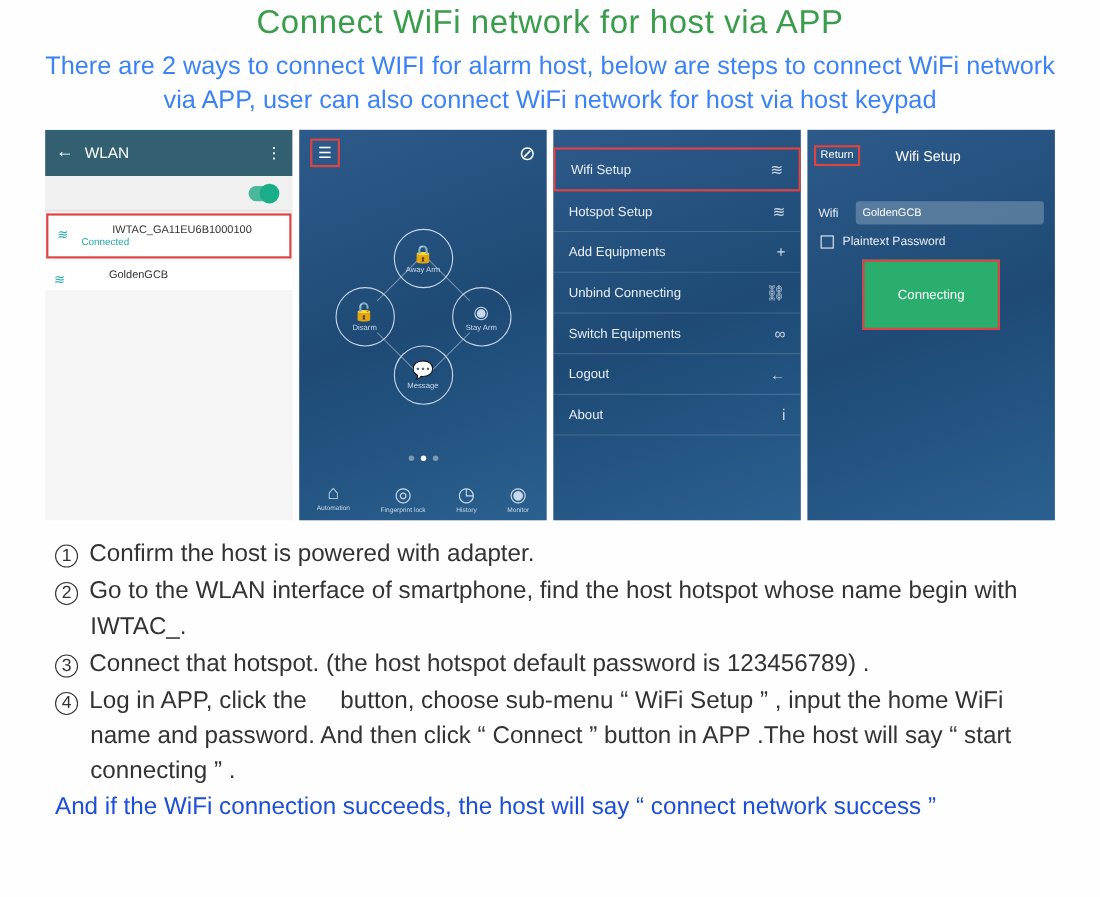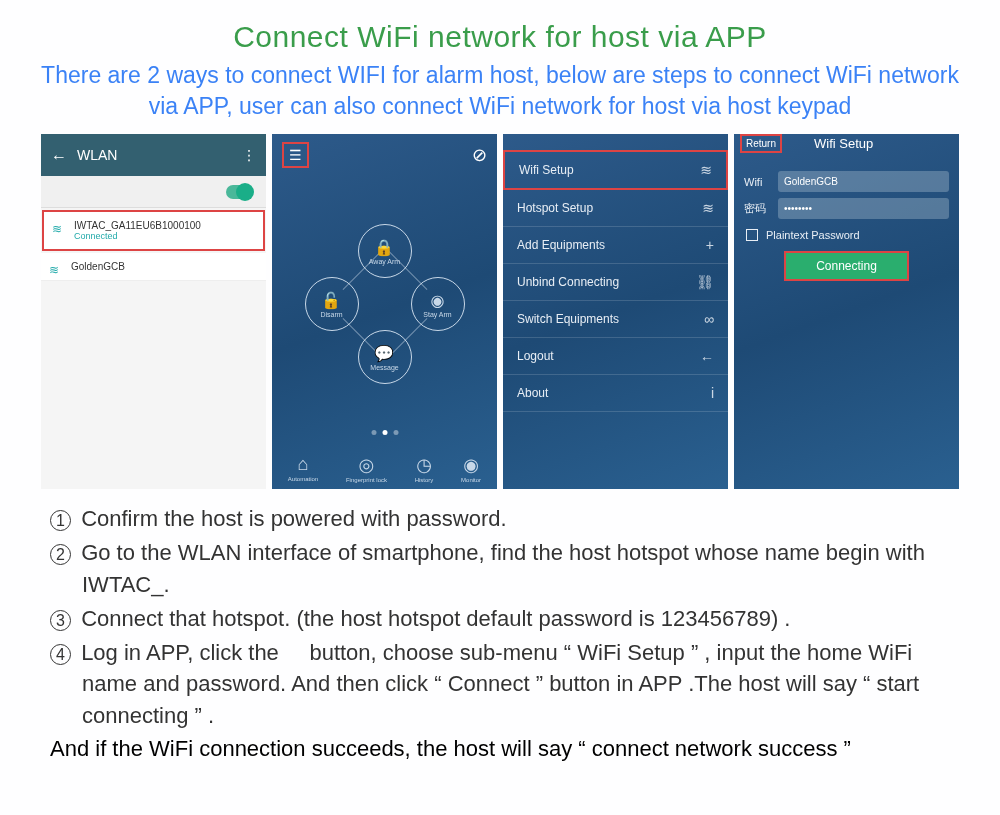--- a/index.html
+++ b/index.html
@@ -8,21 +8,21 @@
     height: 815px;
     background: #fefeff;
     font-family: Arial, sans-serif;
     overflow: hidden;
   }
   .title {
     text-align: center;
     color: #3a9d4b;
     font-size: 30px;
     font-weight: 400;
-    padding-top: 20px;
+    padding-top: 4px;
     letter-spacing: 0.5px;
   }
   .subtitle {
     text-align: center;
     color: #3b82f6;
     font-size: 23px;
     padding: 6px 40px 8px;
     line-height: 1.35;
   }
   .screens {
@@ -82,21 +82,21 @@
     padding: 8px 10px 8px 30px;
     position: relative;
     border-bottom: 1px solid #eee;
   }
   .s1-item.highlighted { border: 2px solid #d44; margin: 2px 1px; }
   .s1-wifi-icon {
     position: absolute; left: 8px; top: 10px;
     color: #2aa;
     font-size: 12px;
   }
-  .s1-ssid { color: #333; font-size: 10px; }
+  .s1-ssid { color: #333; font-size: 10px; margin-left: 28px; }
   .s1-status { color: #2aa; font-size: 9px; }
   
   .s2-topbar {
     display: flex;
     justify-content: space-between;
     padding: 8px 10px;
     align-items: center;
   }
   .s2-hamburger {
     border: 2px solid #d44;
@@ -169,21 +169,21 @@
     border-bottom: 1px solid rgba(255,255,255,0.15);
     font-size: 12px;
     color: #e8eef5;
   }
   .s3-row.highlighted { border: 2px solid #d44; margin: 0; }
   .s3-icon { font-size: 14px; opacity: 0.85; }
   
   .s4-header {
     display: flex;
     align-items: center;
-    padding: 0 6px;
+    padding: 14px 6px;
     font-size: 12px;
   }
   .s4-return {
     border: 2px solid #d44;
     padding: 2px 4px;
     font-size: 10px;
     margin-right: 20px;
   }
   .s4-title2 { font-size: 13px; margin-left: 12px;}
   .s4-field {
@@ -212,21 +212,21 @@
     width: 12px; height: 12px;
     border: 1.5px solid #e8eef5;
     margin-right: 8px;
   }
   .s4-btn {
     background: #2aae6e;
     border: 2px solid #d44;
     color: #fff;
     font-size: 12px;
     text-align: center;
-    padding: 6px 20px;
+    padding: 23px 20px;
     margin: 8px 50px;
   }
   
   .steps {
     padding: 14px 50px 0;
     color: #333;
     font-size: 22px;
     line-height: 1.42;
   }
   .step { margin-bottom: 3px; padding-left: 32px; text-indent: -32px; }
@@ -237,21 +237,21 @@
     width: 21px; height: 21px;
     text-align: center;
     font-size: 16px;
     line-height: 19px;
     margin-right: 4px;
     text-indent: 0;
   }
   .footer-line {
     padding: 2px 50px 0;
     font-size: 22px;
-    color: #000000;
+    color: #1d4ed8;
   }
 </style>
 </head>
 <body>
 
 <div class="title">Connect WiFi network for host via APP</div>
 <div class="subtitle">There are 2 ways to connect WIFI for alarm host, below are steps to connect WiFi network via APP, user can also connect WiFi network for host via host keypad</div>
 
 <div class="screens">
 
@@ -361,32 +361,28 @@
   <div class="screen">
     <div class="s4-header">
       <span class="s4-return">Return</span>
       <span class="s4-title2">Wifi Setup</span>
     </div>
     <div style="height:12px"></div>
     <div class="s4-field">
       <span class="s4-label">Wifi</span>
       <div class="s4-input">GoldenGCB</div>
     </div>
-    <div class="s4-field">
-      <span class="s4-label">密码</span>
-      <div class="s4-input">••••••••</div>
-    </div>
     <div class="s4-check">
       <span class="s4-box"></span>
       <span>Plaintext Password</span>
     </div>
     <div class="s4-btn">Connecting</div>
   </div>
 
 </div>
 
 <div class="steps">
-  <div class="step"><span class="step-num">1</span> <span>Confirm the host is powered with password.</span></div>
+  <div class="step"><span class="step-num">1</span> <span>Confirm the host is powered with adapter.</span></div>
   <div class="step"><span class="step-num">2</span> <span>Go to the WLAN interface of smartphone, find the host hotspot whose name begin with IWTAC_.</span></div>
   <div class="step"><span class="step-num">3</span> <span>Connect that hotspot. (the host hotspot default password is 123456789) .</span></div>
   <div class="step"><span class="step-num">4</span> <span>Log in APP, click the &nbsp; &nbsp; button, choose sub-menu “ WiFi Setup ” , input the home WiFi name and password. And then click “ Connect ” button in APP .The host will say “ start connecting ” .</span></div>
 </div>
 <div class="footer-line">And if the WiFi connection succeeds, the host will say “ connect network success ”</div>
 
 </body></html>

